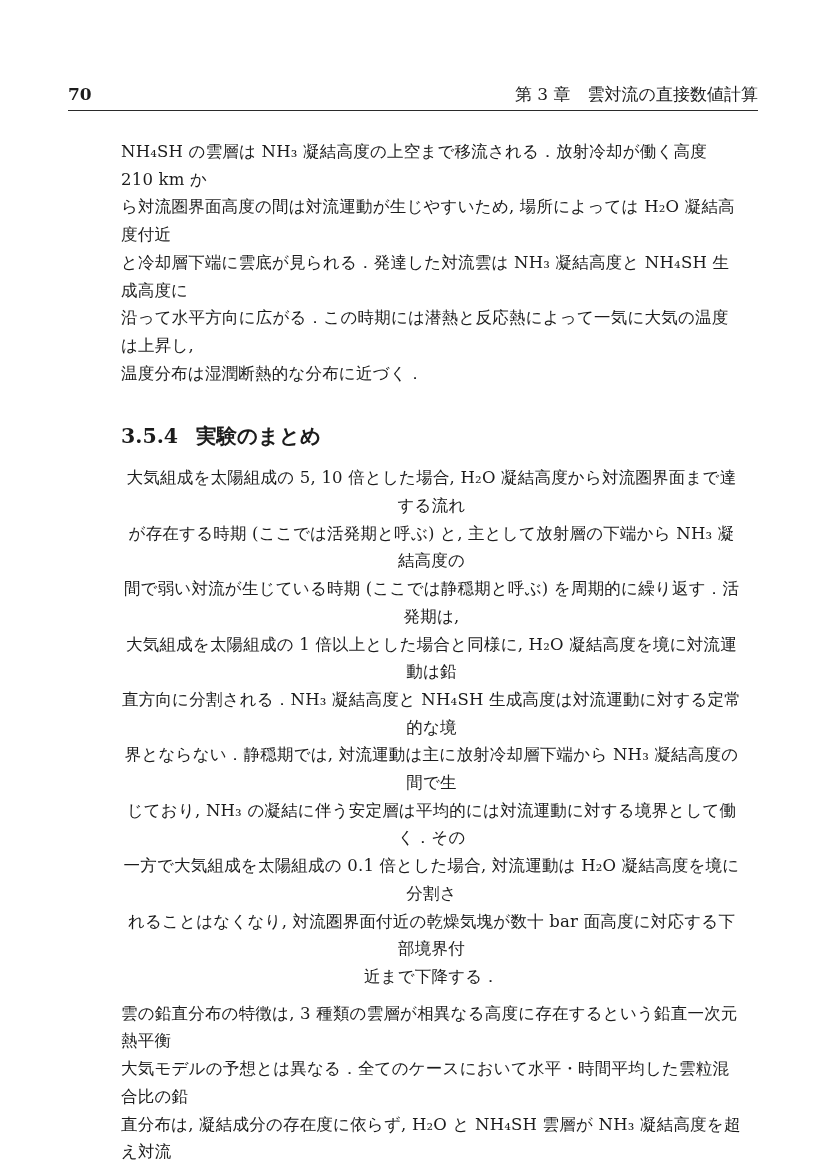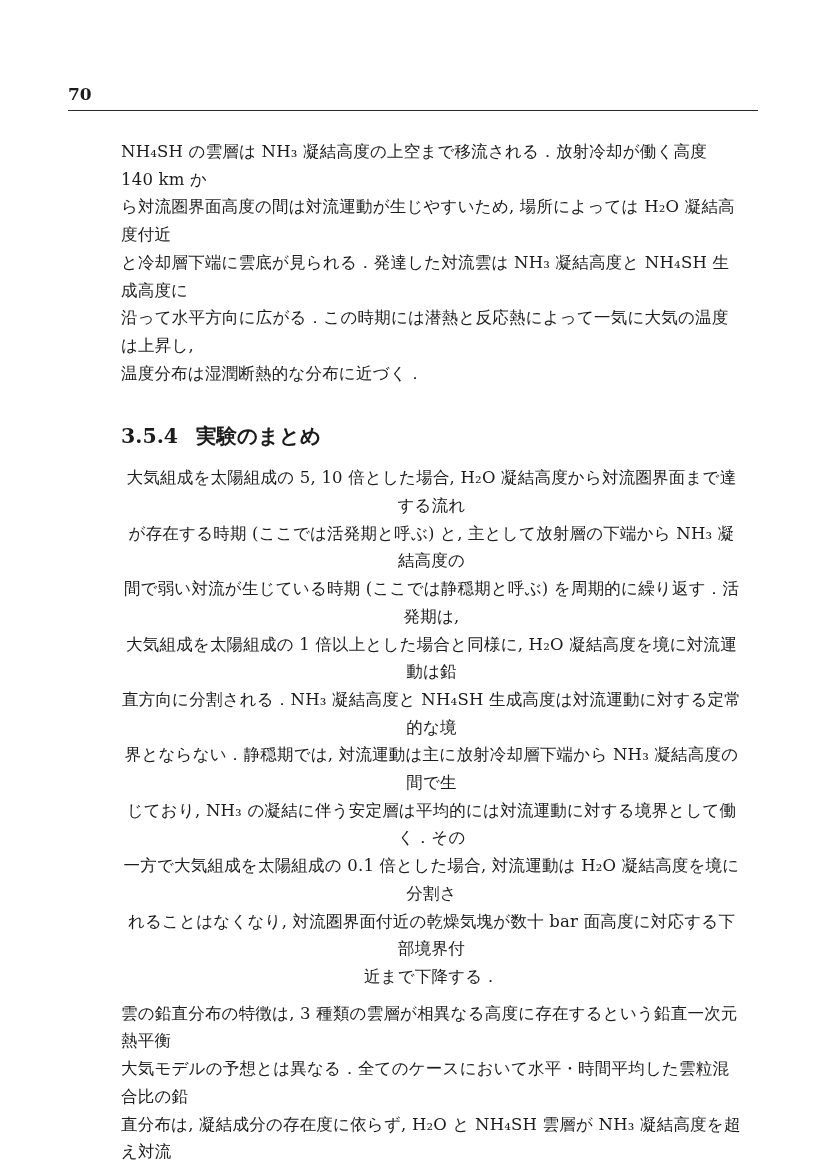--- a/index.html
+++ b/index.html
@@ -64,25 +64,26 @@
     margin-left: 18px;
   }
 </style>
 </head>
 <body>
 
 <div class="page">
 
   <div class="running-header">
     <span class="page-number">70</span>
+    <span class="running-title">第 3 章　雲対流の直接数値計算</span>
   </div>
 
   <div class="body-area">
 
-    <p class="para p-intro">NH₄SH の雲層は NH₃ 凝結高度の上空まで移流される．放射冷却が働く高度 140 km か
+    <p class="para p-intro">NH₄SH の雲層は NH₃ 凝結高度の上空まで移流される．放射冷却が働く高度 210 km か
 ら対流圏界面高度の間は対流運動が生じやすいため, 場所によっては H₂O 凝結高度付近
 と冷却層下端に雲底が見られる．発達した対流雲は NH₃ 凝結高度と NH₄SH 生成高度に
 沿って水平方向に広がる．この時期には潜熱と反応熱によって一気に大気の温度は上昇し,
 温度分布は湿潤断熱的な分布に近づく．</p>
 
     <h2 class="section-heading">
       <span class="section-number">3.5.4</span><span class="section-title">実験のまとめ</span>
     </h2>
 
 

